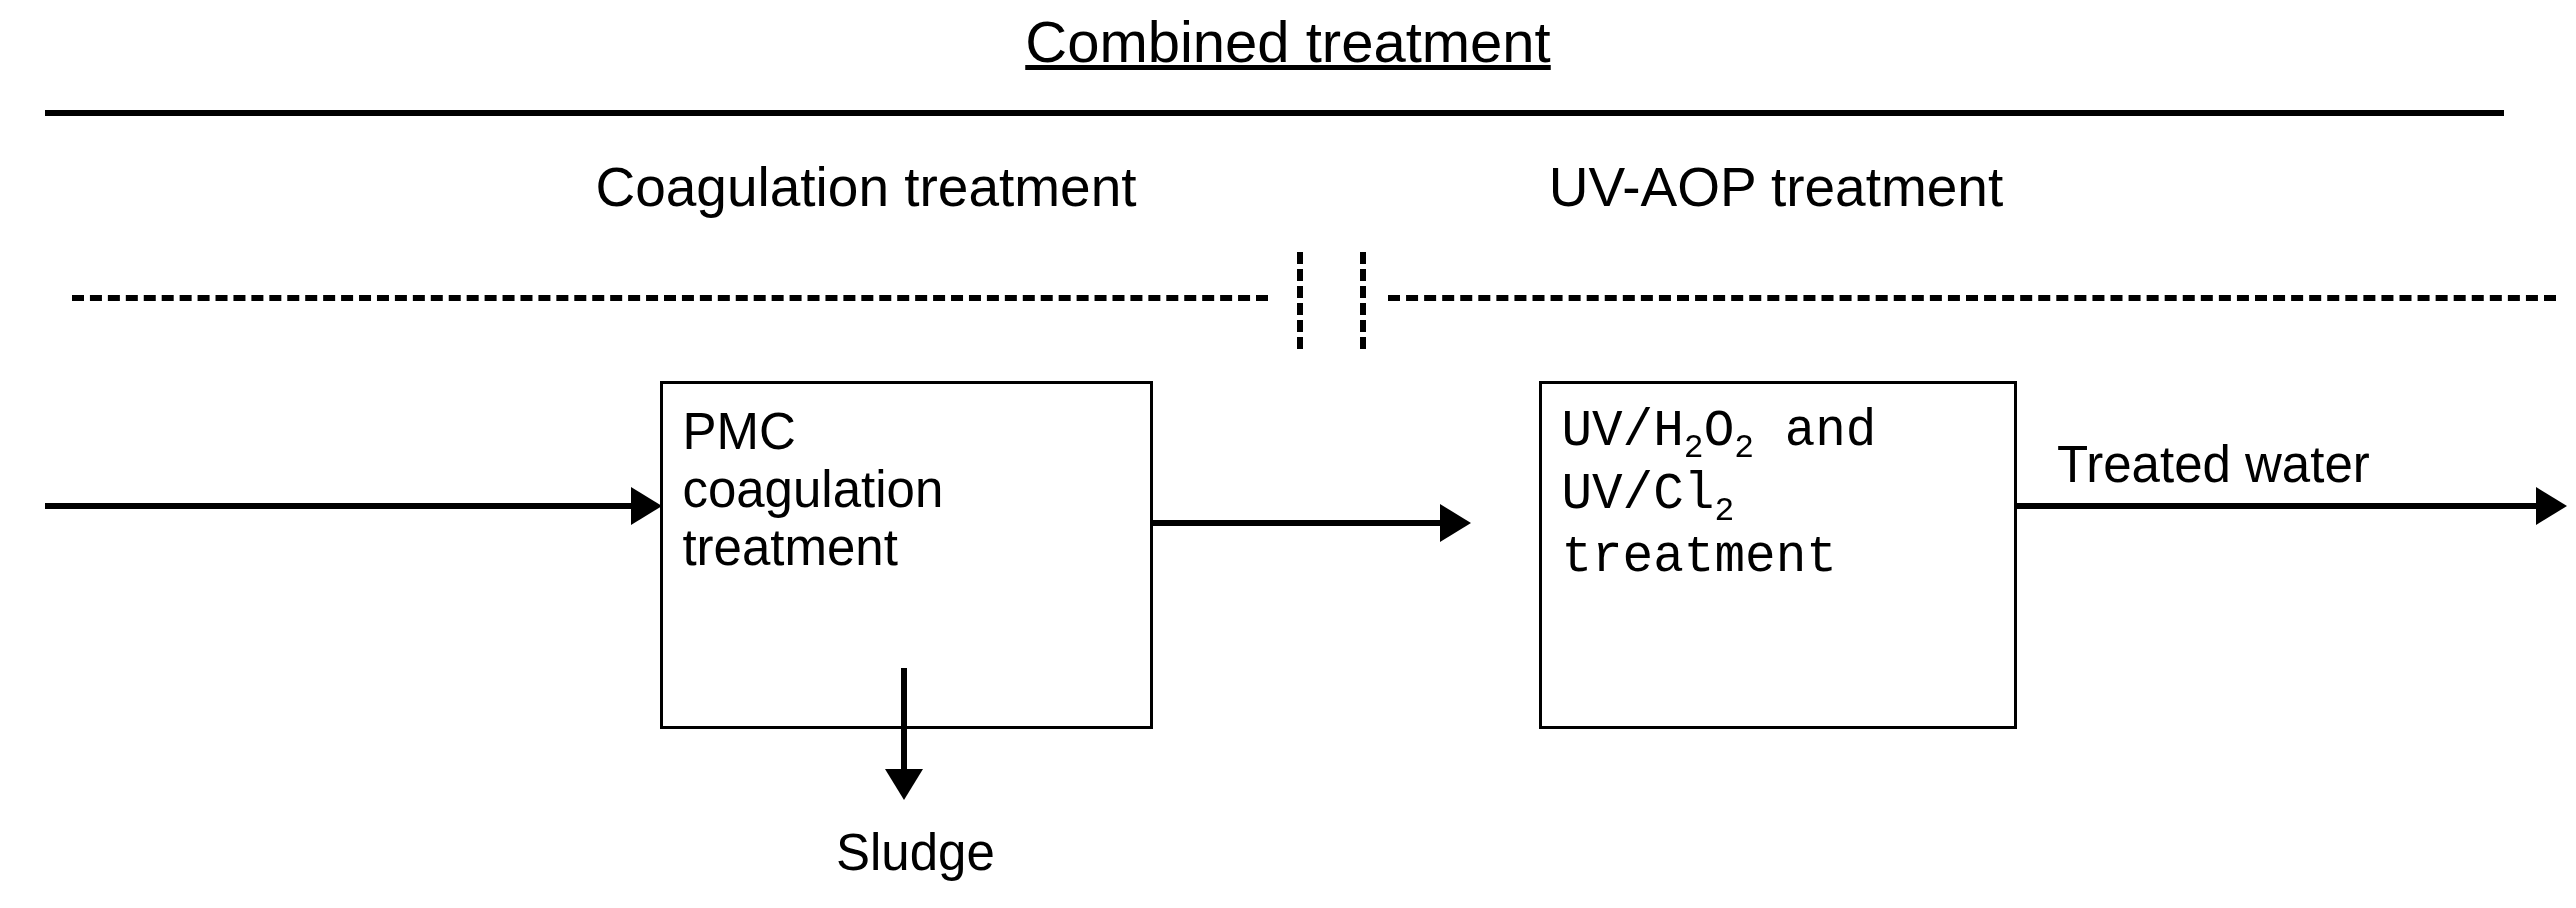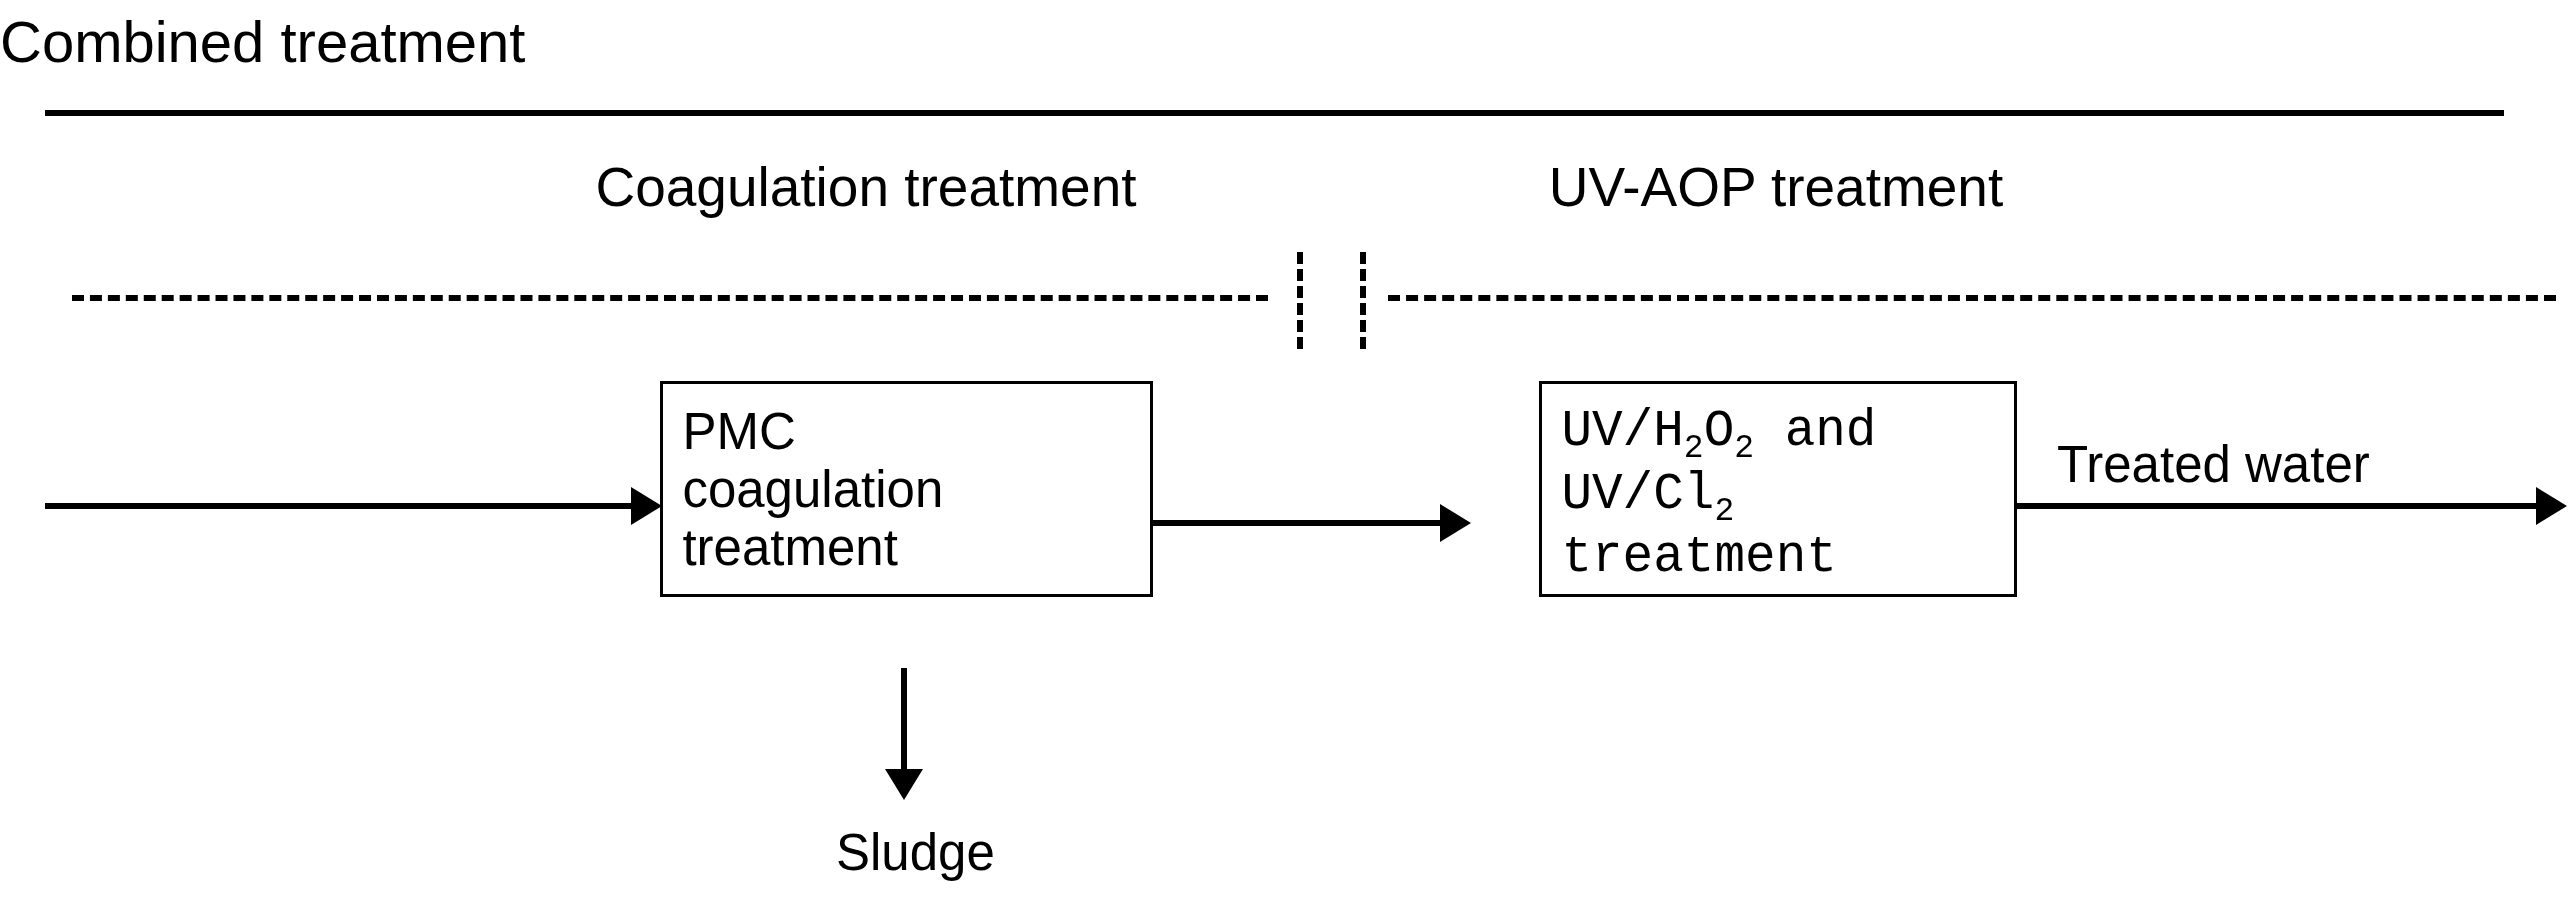--- a/index.html
+++ b/index.html
@@ -19,25 +19,26 @@
     background: #ffffff;
     overflow: hidden;
   }
   .abs { position: absolute; }
 
   
   .title {
     left: 0;
     right: 0;
     top: 13.4px;
-    text-align: left;
+    text-align: center;
     font-size: 58px;
     line-height: 1.0;
     letter-spacing: 0px;
     white-space: nowrap;
+    text-decoration: underline;
   }
   .section-label {
     top: 160px;
     font-size: 55px;
     line-height: 1.0;
     text-align: center;
     white-space: nowrap;
   }
   #label-coagulation { left: 493px; width: 746px; }
   #label-uvaop      { left: 1403px; width: 746px; }
@@ -66,21 +67,21 @@
   }
   #dashed-vert-a { left: 1297px; }
   #dashed-vert-b { left: 1360px; }
 
   
   .proc-box {
     border: 3.7px solid #000000;
     background: #ffffff;
     box-sizing: border-box;
     top: 381px;
-    height: 216px;
+    height: 348px;
     padding: 19.4px 0 0 19.4px;
   }
   #box-pmc { left: 660px; width: 493px; }
   #box-uv  { left: 1539px; width: 478px; font-family: Liberation Mono, monospace; }
   .box-line {
     font-size: 51px;
     line-height: 58px;
     white-space: nowrap;
   }
   .box-line sub {

